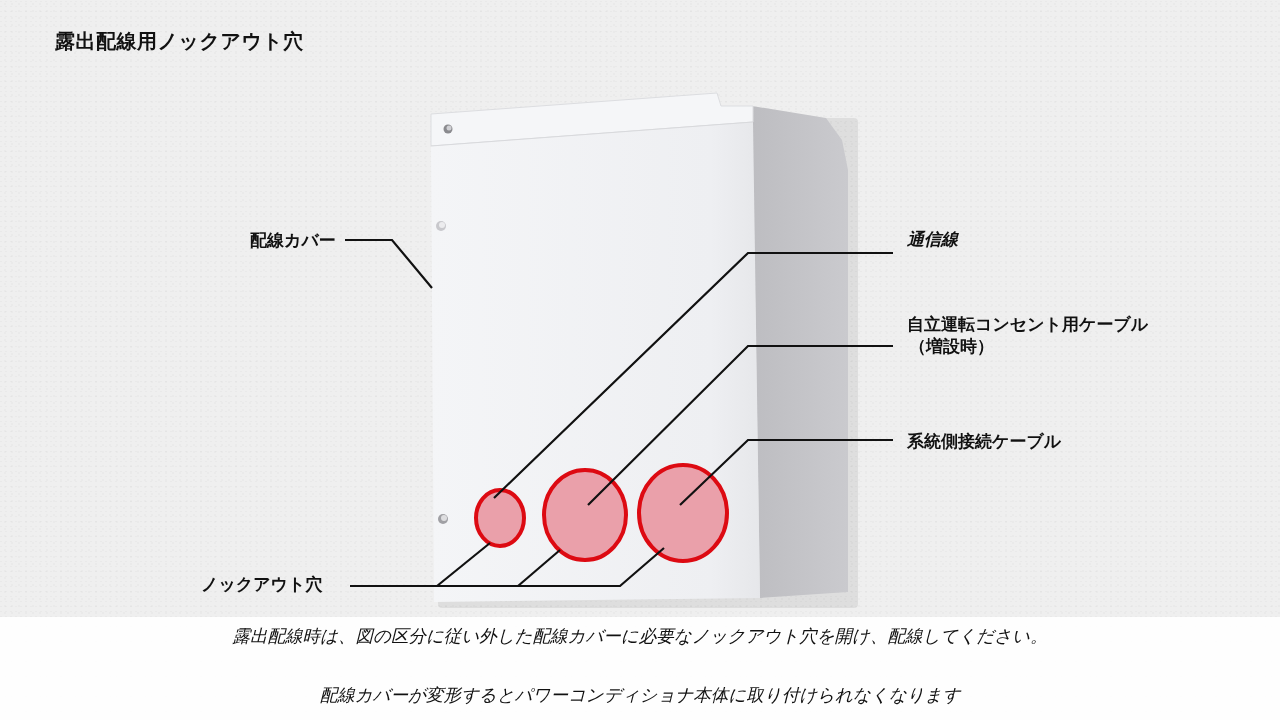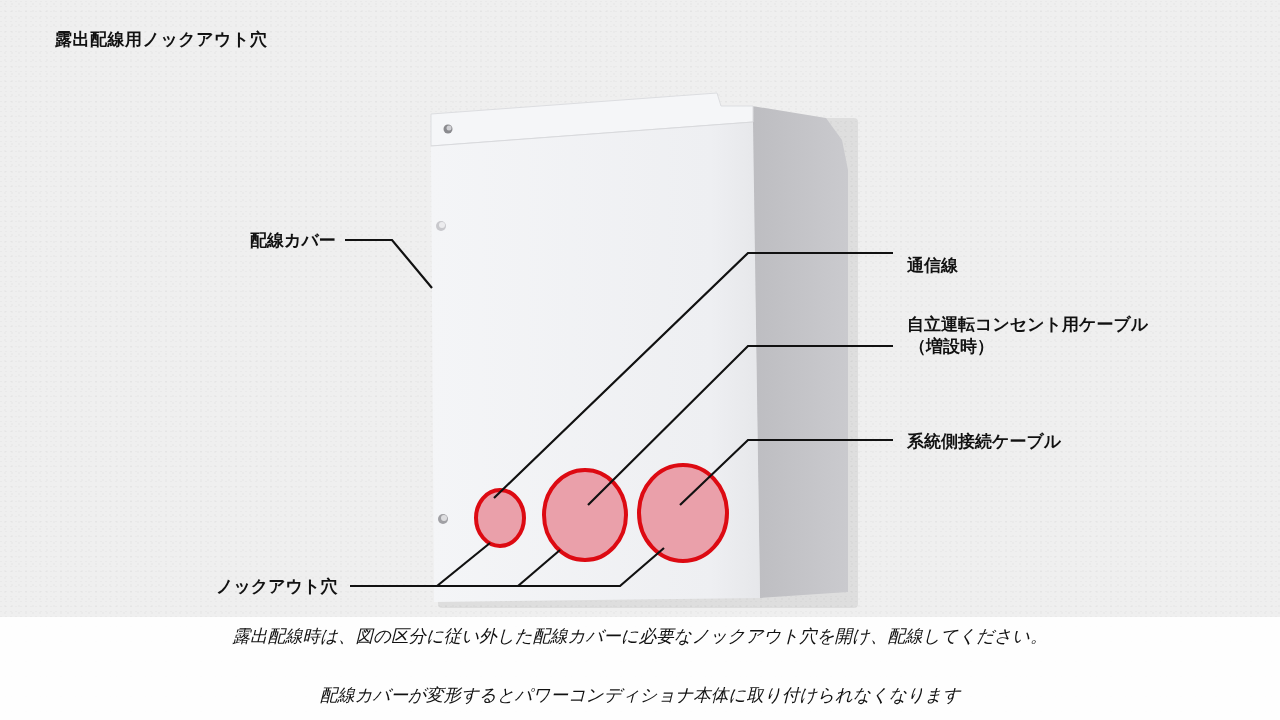--- a/index.html
+++ b/index.html
@@ -8,21 +8,21 @@
     background:#efefef;
     background-image:
       radial-gradient(circle at 20% 30%, rgba(0,0,0,0.025) 0 1px, transparent 1px),
       radial-gradient(circle at 70% 60%, rgba(0,0,0,0.02) 0 1px, transparent 1px);
     background-size:5px 5px, 7px 7px;
     font-family:"DejaVu Sans", "Liberation Sans", sans-serif;
     color:#111;
   }
   .title {
     position:absolute; left:55px; top:28px;
-    font-size:17px; font-weight:bold; letter-spacing:0.5px; color:#111;
+    font-size:20px; font-weight:bold; letter-spacing:0.5px; color:#111;
   }
   .label {
     position:absolute; font-size:17px; font-weight:bold; color:#111; line-height:22px;
     white-space:nowrap;
   }
   svg.scene { position:absolute; left:0; top:0; }
   .caption-box {
     position:absolute; left:0; top:617px; width:1280px; height:112px;
     background:rgba(255,255,255,0.92);
     font-style:italic;
@@ -100,22 +100,22 @@
 
     <polyline points="350,586 620,586 664,548"></polyline>
     <line x1="437" y1="586" x2="490" y2="543"></line>
     <line x1="518" y1="586" x2="560" y2="550"></line>
   </g>
 </svg>
 
 <div class="title">露出配線用ノックアウト穴</div>
 
 <div class="label" style="left:222px; top:229px;margin-left:28px;">配線カバー</div>
-<div class="label" style="left:216px; top:575px;">ノックアウト穴</div>
-<div class="label" style="left:907px; top:254px;">通信線</div>
+<div class="label" style="left:201px; top:575px;font-family:Liberation Mono, monospace;">ノックアウト穴</div>
+<div class="label" style="left:907px; top:228px;font-style:italic;">通信線</div>
 
 <div class="label" style="left:907px; top:313px;">
   <div>自立運転コンセント用ケーブル</div>
   <div style="padding-left:2px;">（増設時）</div>
 </div>
 
 <div class="label" style="left:907px; top:430px;">系統側接続ケーブル</div>
 
 <div class="caption-box">
   <div class="caption-line" style="top:7px;">露出配線時は、図の区分に従い外した配線カバーに必要なノックアウト穴を開け、配線してください。</div>

